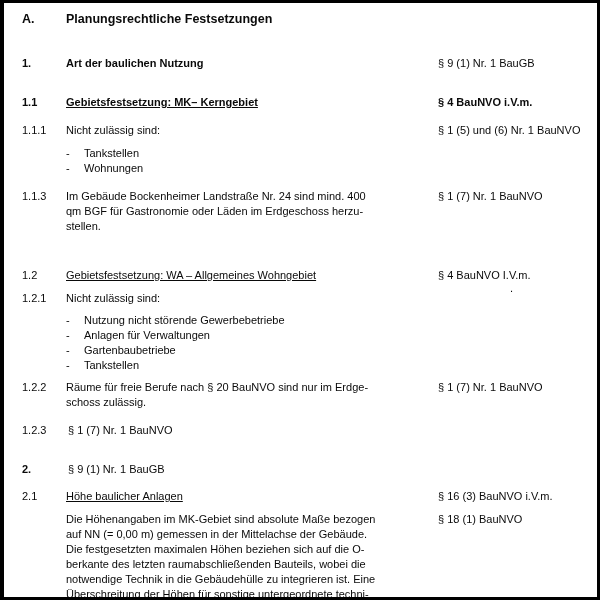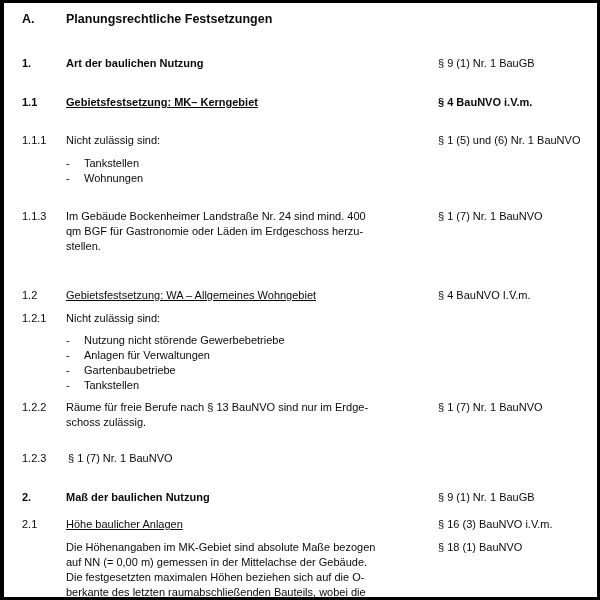--- a/index.html
+++ b/index.html
@@ -58,24 +58,24 @@
   .dashlist .items {
     grid-column: 2;
   }
   .dashitem {
     display: grid;
     grid-template-columns: 18px 1fr;
   }
   .g29 { margin-top: 29px; }
   .g26 { margin-top: 34px; }
   .g24 { margin-top: 24px; }
-  .g13 { margin-top: 21px; }
+  .g13 { margin-top: 13px; }
   .g12 { margin-top: 12px; }
   .g11 { margin-top: 24px; font-weight: bold; }
-  .g9  { margin-top: 23px; }
+  .g9  { margin-top: 13px; }
   .g8  { margin-top: 8px; }
   .g7  { margin-top: 7px; }
   .stray-dot {
     position: absolute;
     left: 506px;
     top: 278px;
     font-size: 11px;
   }
 </style>
 </head>
@@ -155,33 +155,32 @@
       </div>
       <div class="dashitem">
         <span>-</span>
         <span>Tankstellen</span>
       </div>
     </div>
   </div>
 
   <div class="row g7">
     <span class="num">1.2.2</span>
-    <span class="text">Räume für freie Berufe nach § 13 BauNVO sind nur im Erdge-
+    <span class="text">Räume für freie Berufe nach § 20 BauNVO sind nur im Erdge-
 schoss zulässig.</span>
     <span class="ref">§ 1 (7) Nr. 1 BauNVO</span>
   </div>
 
   <div class="row g13">
     <span class="num">1.2.3</span>
     <span class="ref">§ 1 (7) Nr. 1 BauNVO</span>
   </div>
 
   <div class="row bold g24">
     <span class="num">2.</span>
-    <span class="text">Maß der baulichen Nutzung</span>
     <span class="ref">§ 9 (1) Nr. 1 BauGB</span>
   </div>
 
   <div class="row underline g12">
     <span class="num">2.1</span>
     <span class="text">Höhe baulicher Anlagen</span>
     <span class="ref">§ 16 (3) BauNVO i.V.m.</span>
   </div>
 
   <div class="row g8">

